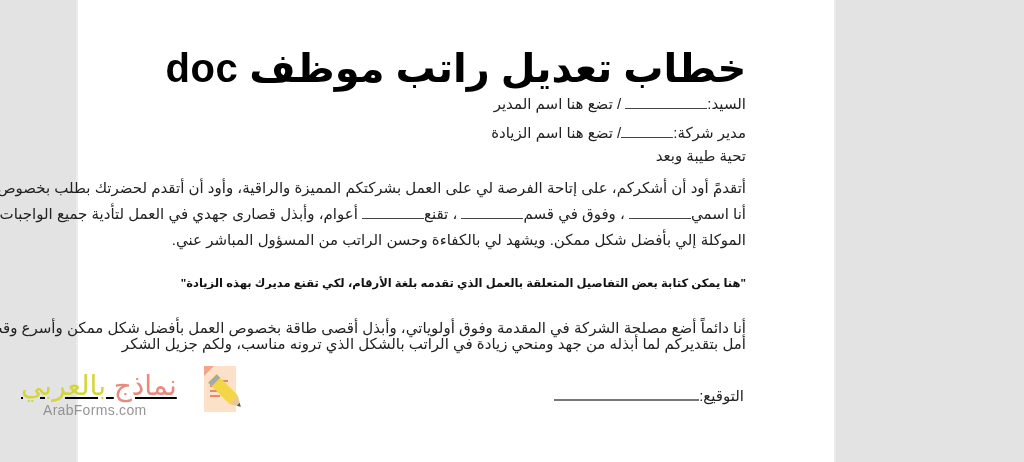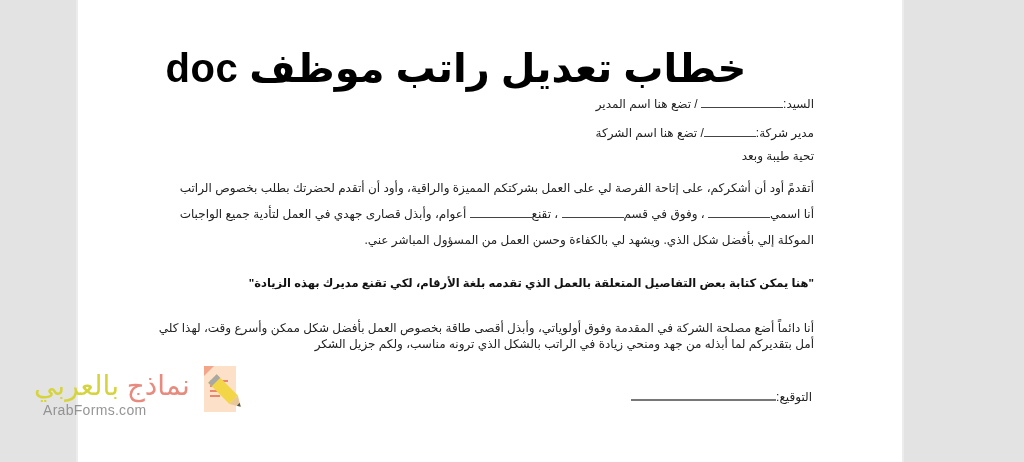--- a/index.html
+++ b/index.html
@@ -2,44 +2,44 @@
 <html><head>
 <meta charset="utf-8">
 <style>
   html, body { margin:0; padding:0; }
   body {
     width:1024px; height:462px; overflow:hidden; position:relative;
     background:#e3e3e3;
     font-family:"Liberation Sans", "DejaVu Sans", sans-serif;
   }
   .page {
-    position:absolute; left:78px; top:0; width:824px; height:462px;
+    position:absolute; left:78px; top:0; width:756px; height:462px;
     background:#ffffff;
     box-shadow: -2px 0 0 #ececec, 2px 0 0 #ececec;
   }
   .title {
     position:absolute; left:0; width:756px; top:42px;
     text-align:center; font-weight:bold; font-size:40px; color:#000;
     direction:rtl; line-height:52px; letter-spacing:0.5px;
   }
   .line {
     position:absolute; right:88px; direction:rtl; text-align:right;
-    font-size:12px; color:#222; white-space:nowrap; line-height:16px;
+    font-size:15px; color:#222; white-space:nowrap; line-height:16px;
   }
   .blank { display:inline-block; border-bottom:1px solid #444; height:10px; vertical-align:baseline; }
   .bold-note {
     position:absolute; right:88px; direction:rtl; font-size:11.5px;
     font-weight:bold; color:#111; white-space:nowrap; top:276px;
   }
   .sig-line { display:inline-block; width:145px; border-bottom:2px solid #777; height:12px; vertical-align:baseline; }
 
   .watermark { position:absolute; left:18px; top:362px; width:240px; height:70px; }
   .wm-arabic {
-    position:absolute; left:16px; top:8px; font-size:28px; direction:rtl;
-    white-space:nowrap; line-height:32px;
+    position:absolute; left:3px; top:8px; font-size:28px; direction:rtl;
+    white-space:nowrap; line-height:32px;text-decoration:underline;
   }
   .wm-arabic .a1 { color:#e88a7e; }
   .wm-arabic .a2 { color:#d6d43c; }
   .wm-latin {
     position:absolute; left:25px; top:40px; font-size:14px; color:#8a8a8a;
     letter-spacing:0.3px; opacity:0.9;
   }
   .wm-icon { position:absolute; left:178px; top:0; width:56px; height:56px; }
 </style>
 </head>
@@ -47,35 +47,35 @@
 
 <div class="page">
   <div class="title">خطاب تعديل راتب موظف doc</div>
 
   <div class="line" style="top:96px;">
     <span>السيد:</span><span class="blank" style="width:82px;"></span>
     <span>/ تضع هنا اسم المدير</span>
   </div>
 
   <div class="line" style="top:125px;">
-    <span>مدير شركة:</span><span class="blank" style="width:52px;"></span><span>/ تضع هنا اسم الشركة</span>
+    <span>مدير شركة:</span><span class="blank" style="width:52px;"></span><span>/ تضع هنا اسم الزيادة</span>
   </div>
 
   <div class="line" style="top:148px;">تحية طيبة وبعد</div>
 
   <div class="line" style="top:180px;">أتقدمً أود أن أشكركم، على إتاحة الفرصة لي على العمل بشركتكم المميزة والراقية، وأود أن أتقدم لحضرتك بطلب بخصوص الراتب</div>
 
   <div class="line" style="top:206px;">
     <span>أنا اسمي</span><span class="blank" style="width:62px;"></span>
     <span>، وفوق في قسم</span><span class="blank" style="width:62px;"></span>
     <span>، تقنع</span><span class="blank" style="width:62px;"></span>
     <span>أعوام، وأبذل قصارى جهدي في العمل لتأدية جميع الواجبات</span>
   </div>
 
-  <div class="line" style="top:232px;">الموكلة إلي بأفضل شكل الذي. ويشهد لي بالكفاءة وحسن العمل من المسؤول المباشر عني.</div>
+  <div class="line" style="top:232px;">الموكلة إلي بأفضل شكل ممكن. ويشهد لي بالكفاءة وحسن الراتب من المسؤول المباشر عني.</div>
 
   <div class="bold-note">"هنا يمكن كتابة بعض التفاصيل المتعلقة بالعمل الذي تقدمه بلغة الأرقام، لكي تقنع مديرك بهذه الزيادة"</div>
 
   <div class="line" style="top:320px;">أنا دائماً أضع مصلحة الشركة في المقدمة وفوق أولوياتي، وأبذل أقصى طاقة بخصوص العمل بأفضل شكل ممكن وأسرع وقت، لهذا كلي</div>
   <div class="line" style="top:336px;text-align:center;">أمل بتقديركم لما أبذله من جهد ومنحي زيادة في الراتب بالشكل الذي ترونه مناسب، ولكم جزيل الشكر</div>
 
   <div class="line" style="top:387px; right:90px;">
     <span>التوقيع:</span><span class="sig-line"></span>
   </div>
 </div>

